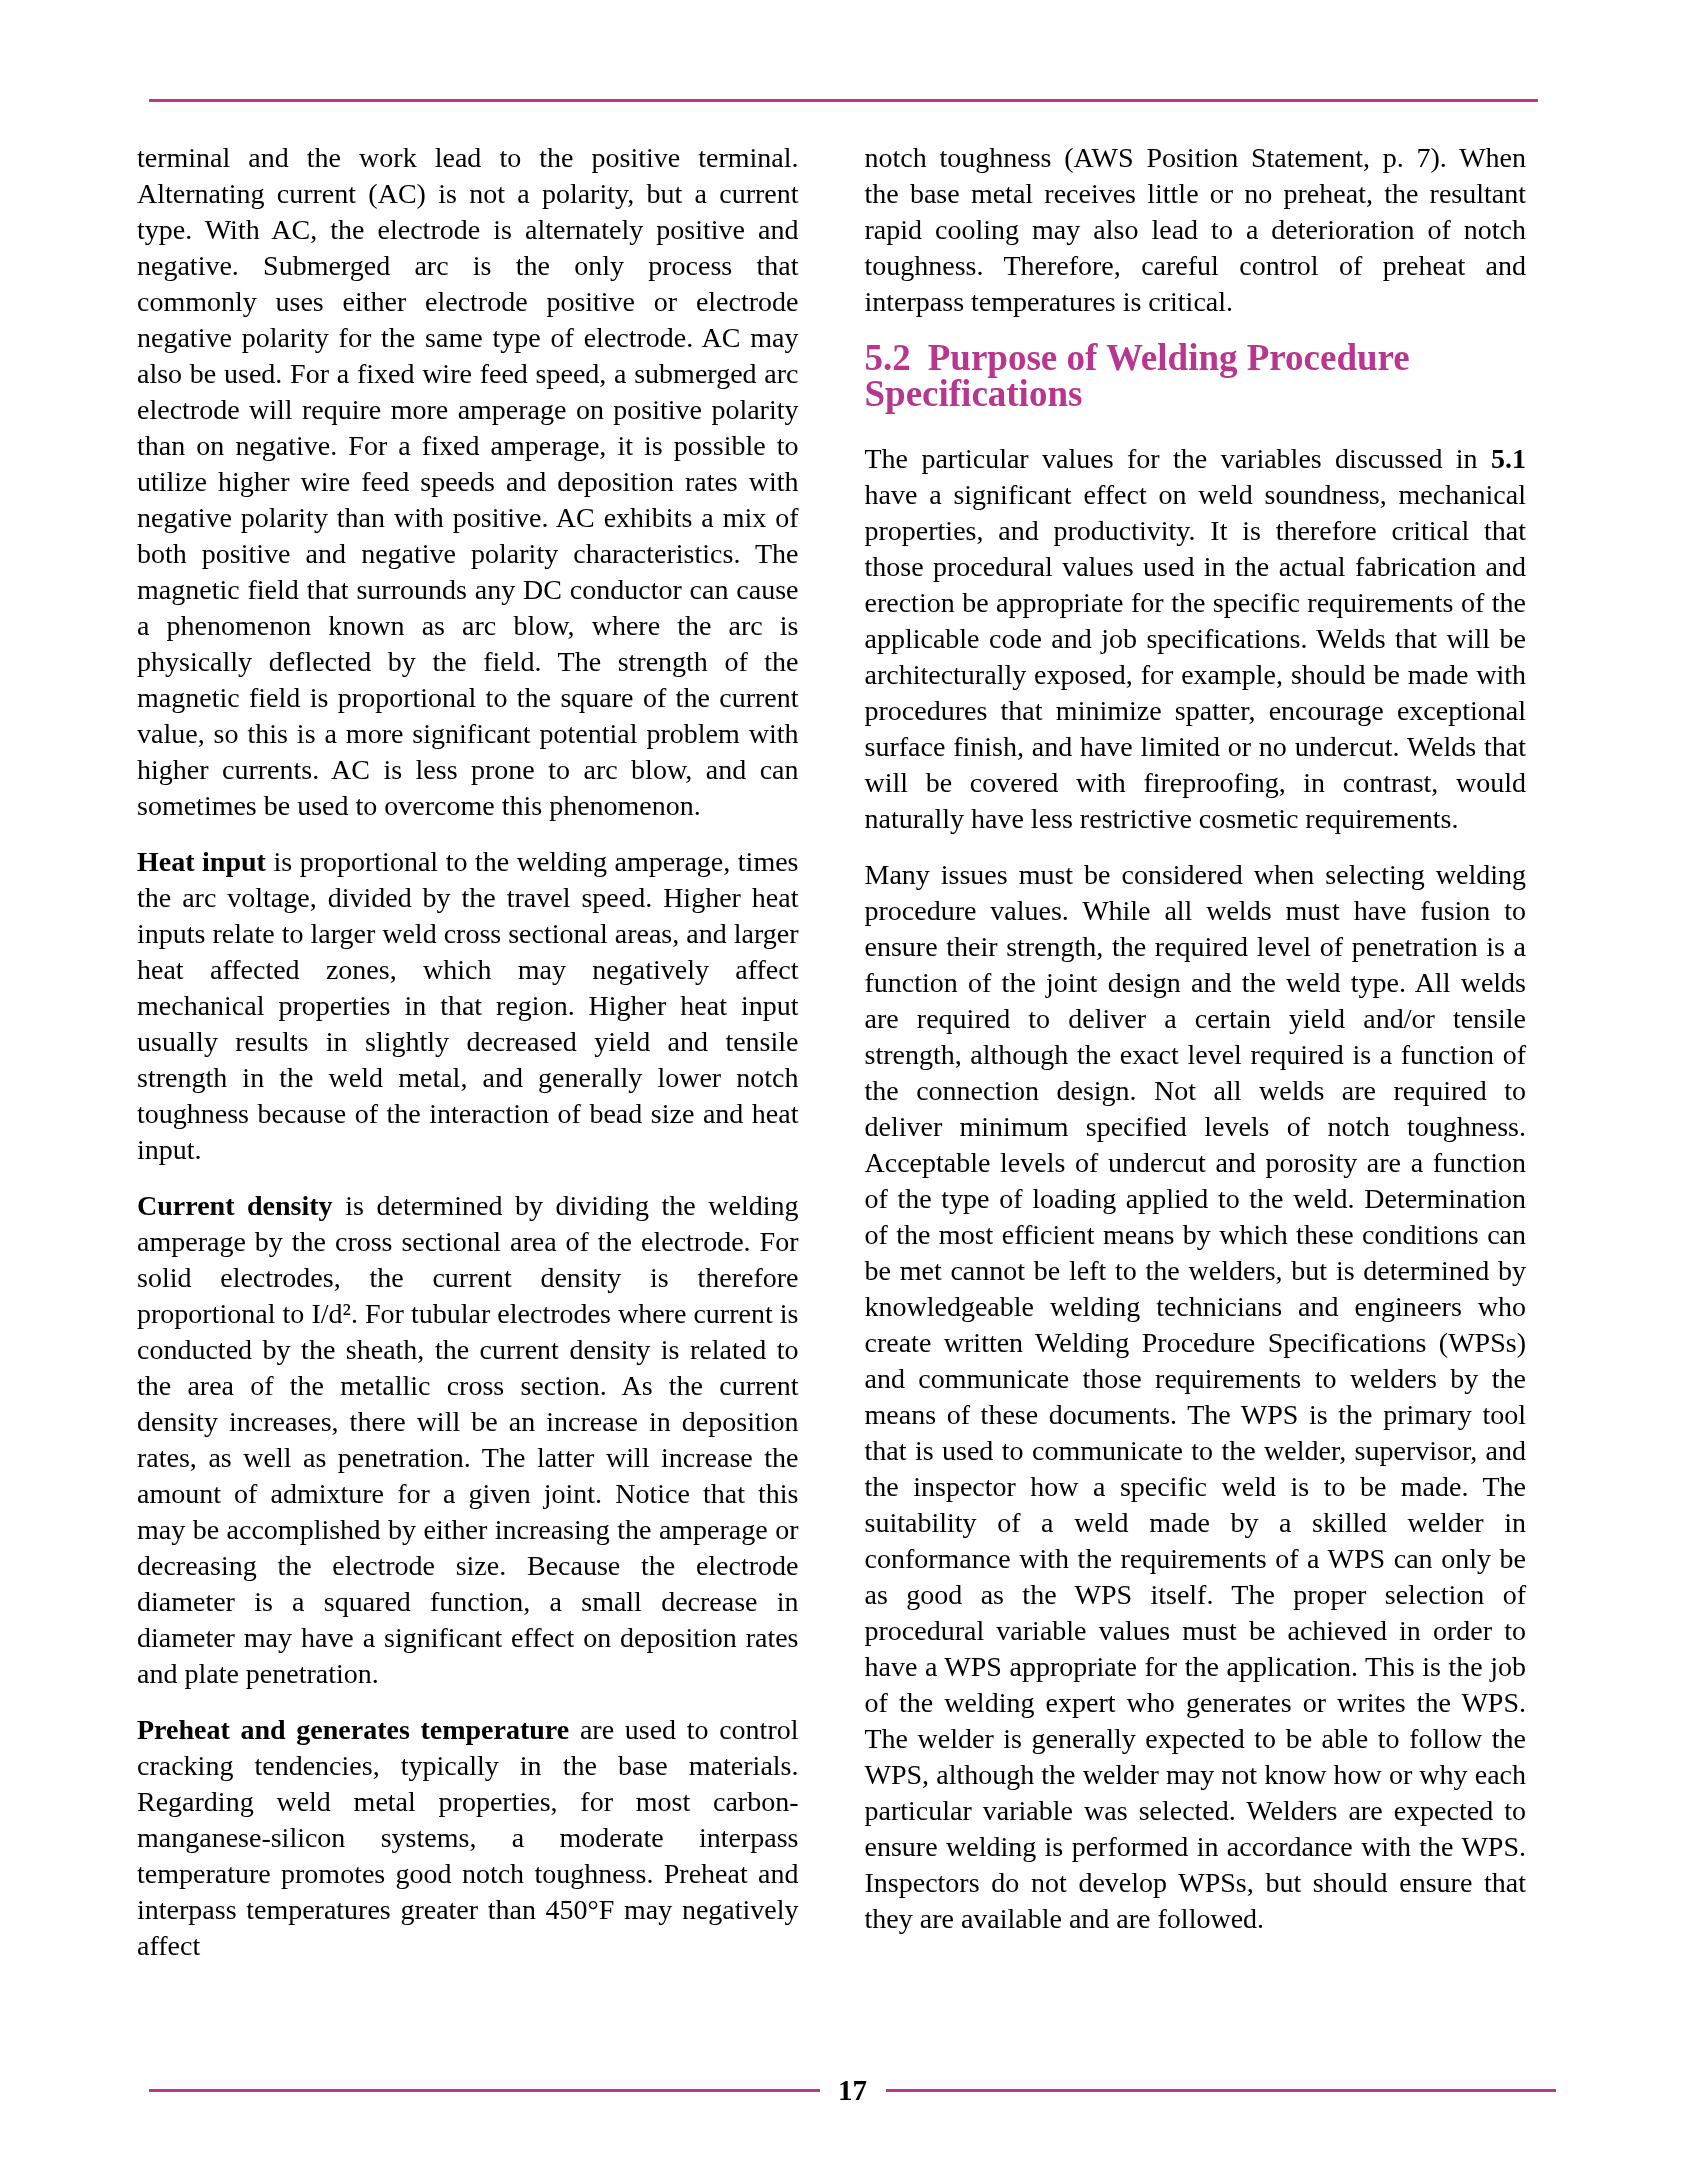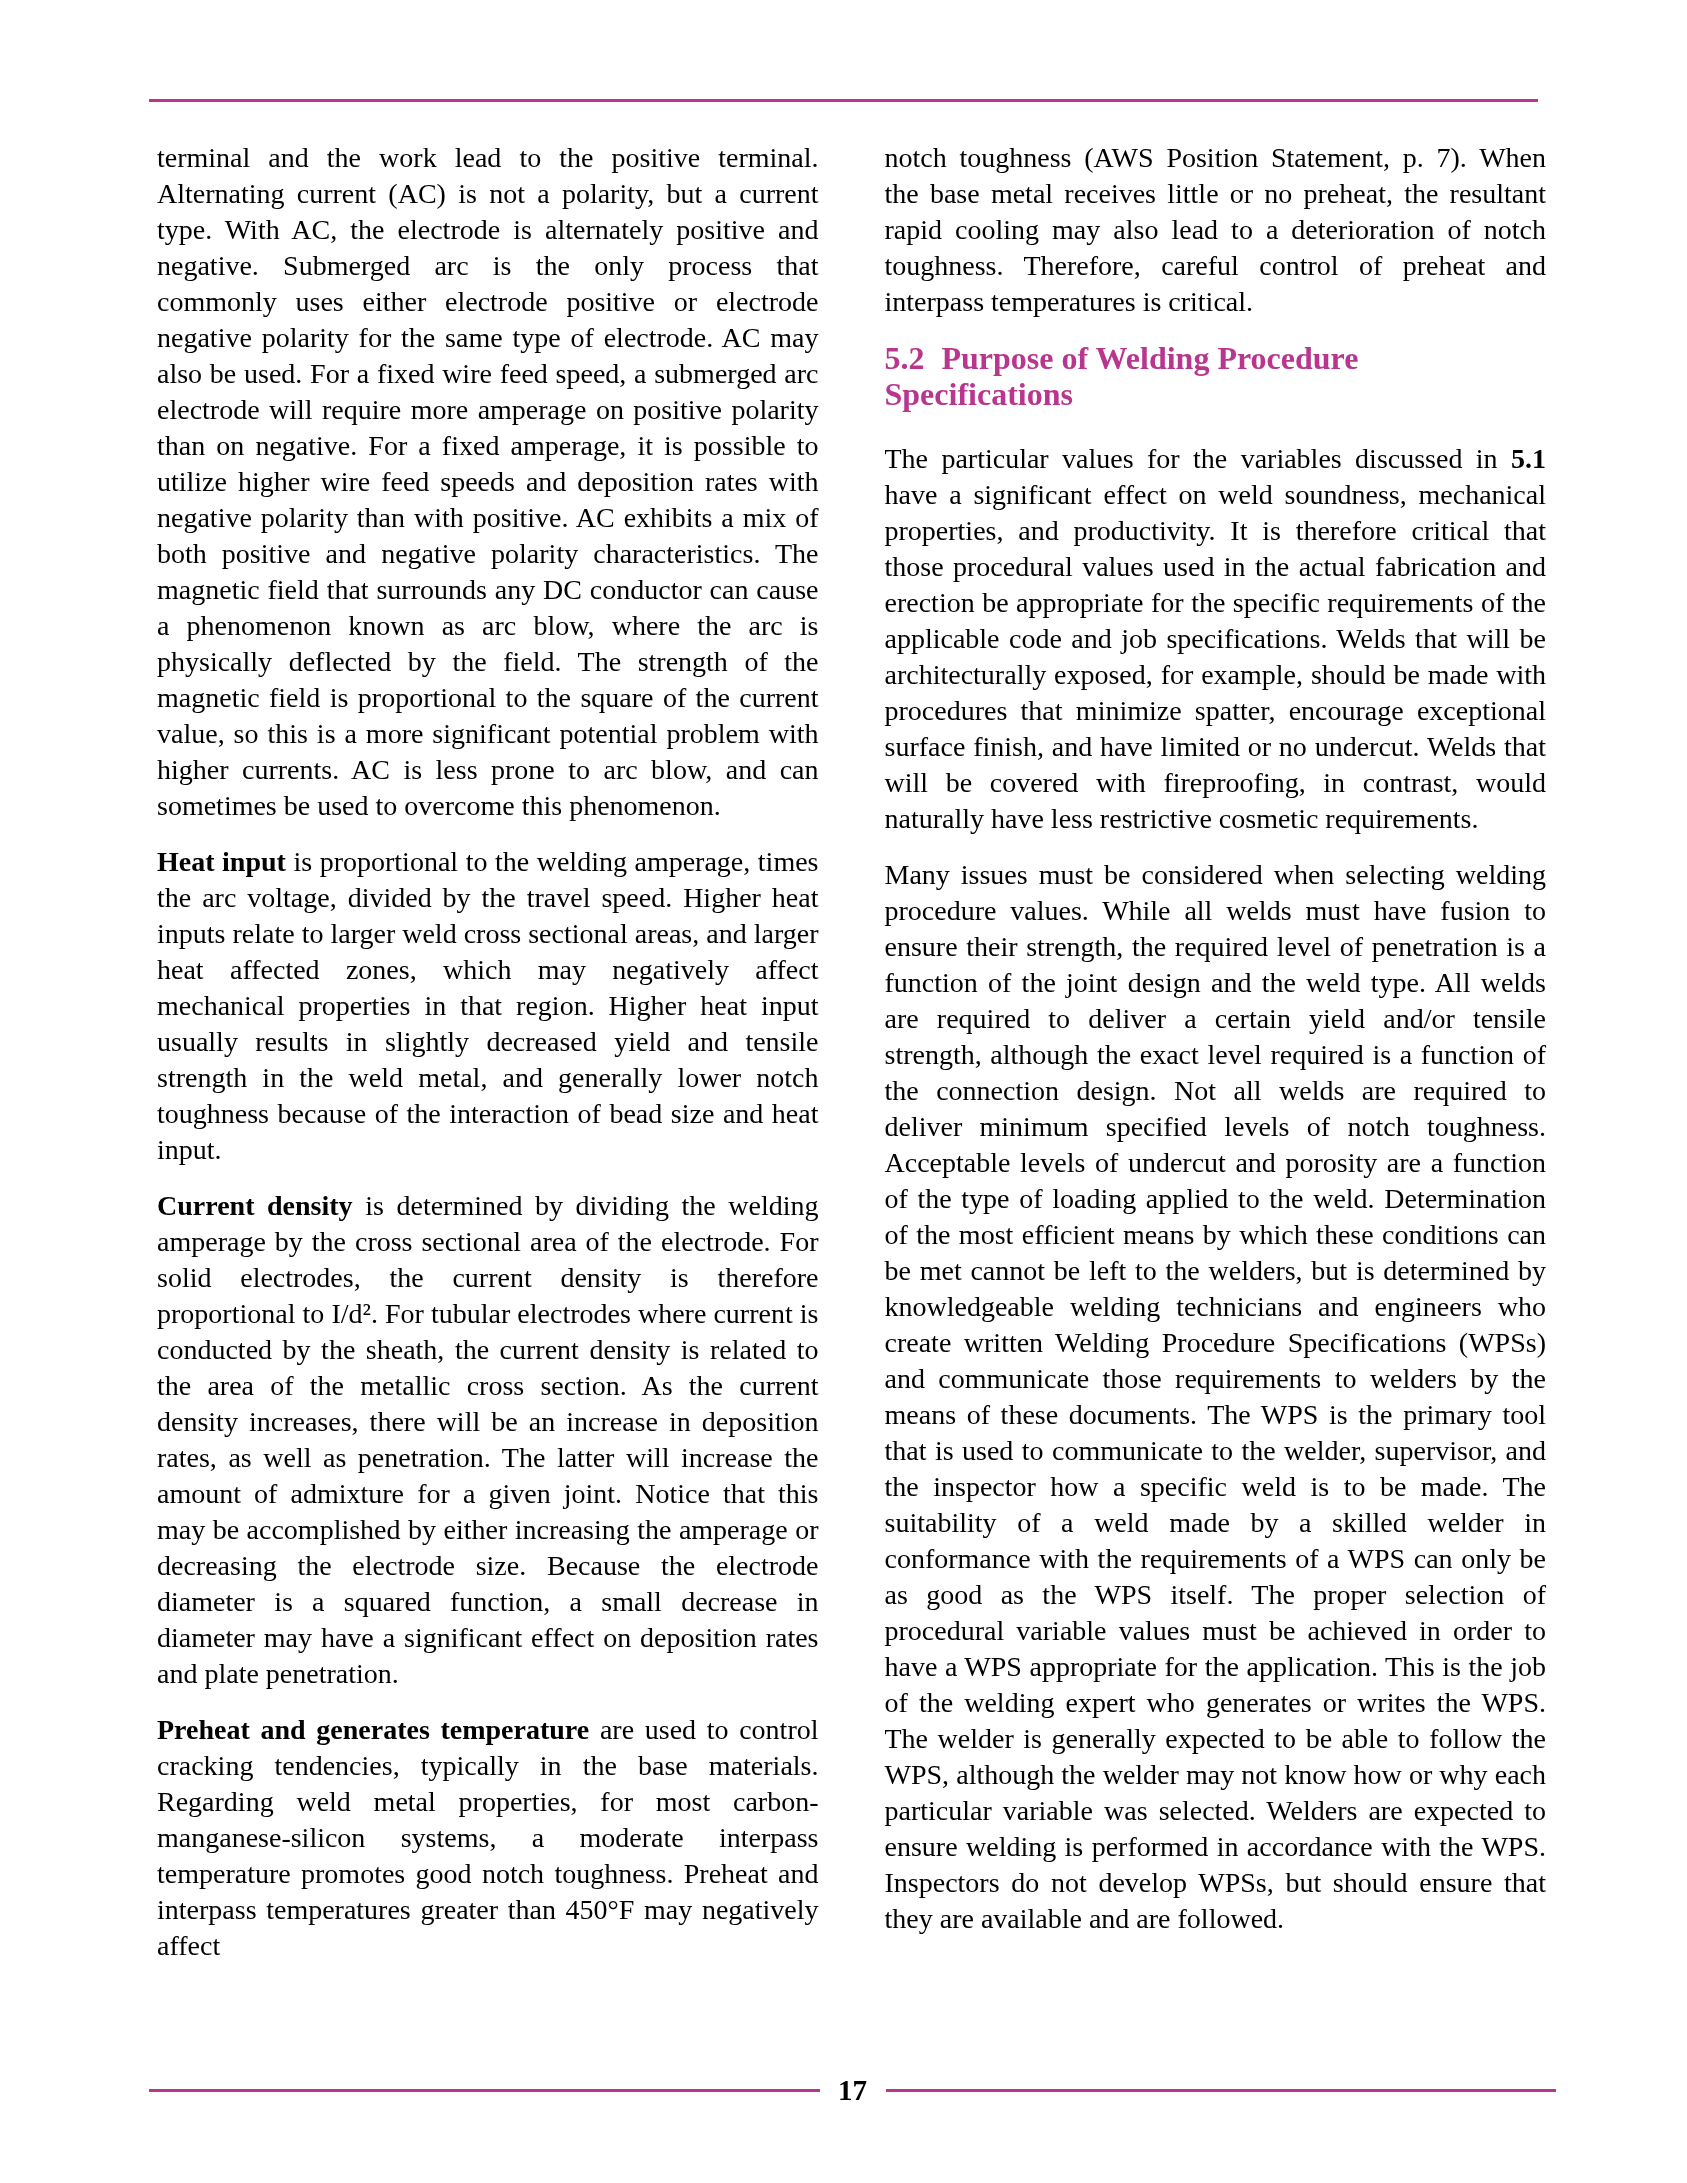--- a/index.html
+++ b/index.html
@@ -18,40 +18,40 @@
   .top-rule{
     position:absolute;
     left:149px;
     right:149px;
     top:99px;
     height:3.3px;
     background:var(--accent);
   }
   .columns{
     position:absolute;
-    left:157px;
+    left:137px;
     top:140px;
     width:1389px;
     display:flex;
     gap:66px;
   }
   .col{
     width:662px;
     font-size:28px;
     line-height:36px;
     text-align:justify;
   }
   .col p{
     margin:0 0 20px 0;
   }
   .col p:last-child{margin-bottom:0;}
   .lead{font-weight:bold;margin-top:28px;}
   .section-heading{
     color:var(--accent);
-    font-size:32px;
+    font-size:37px;
     line-height:36px;
     font-weight:bold;
     margin:9.3px 0 29px 0;
     text-align:left;
   }
   .sec-num{margin-right:17px;}
   .footer{
     position:absolute;
     left:149px;
     right:131px;

